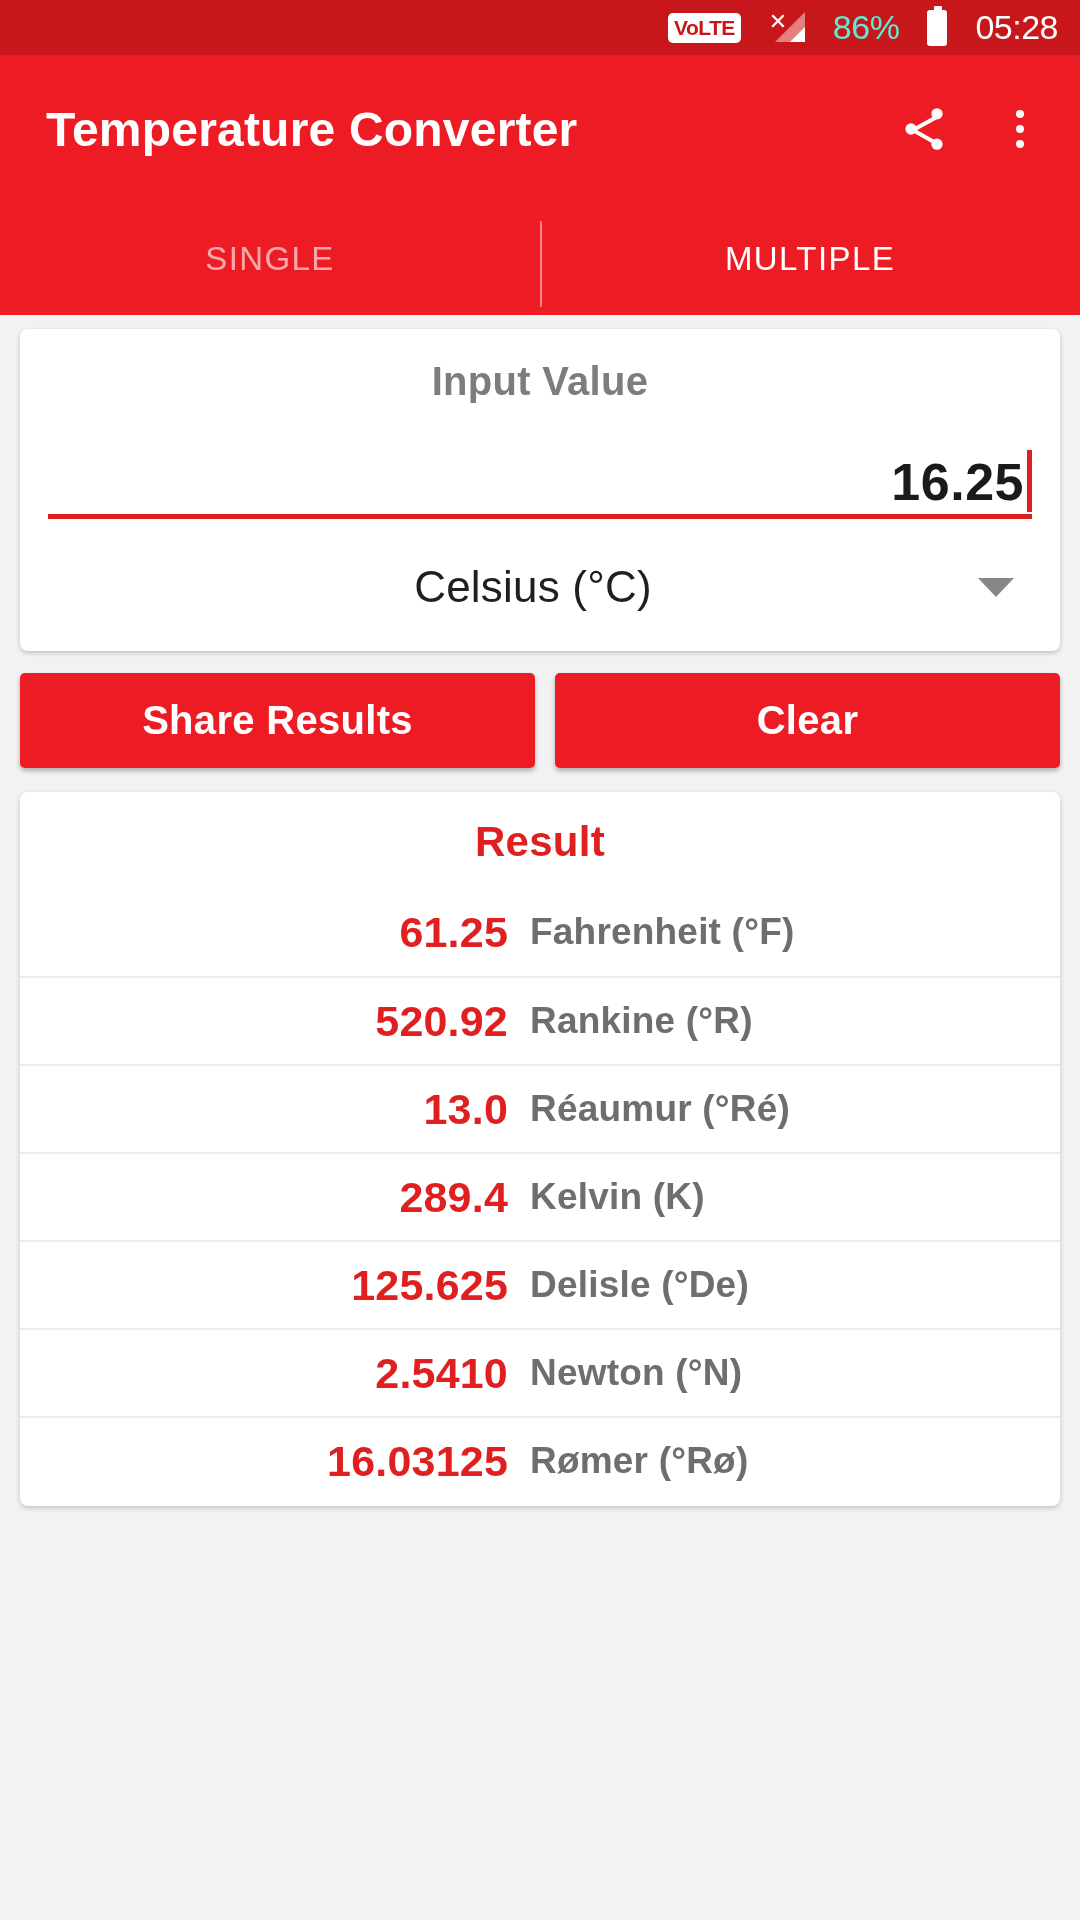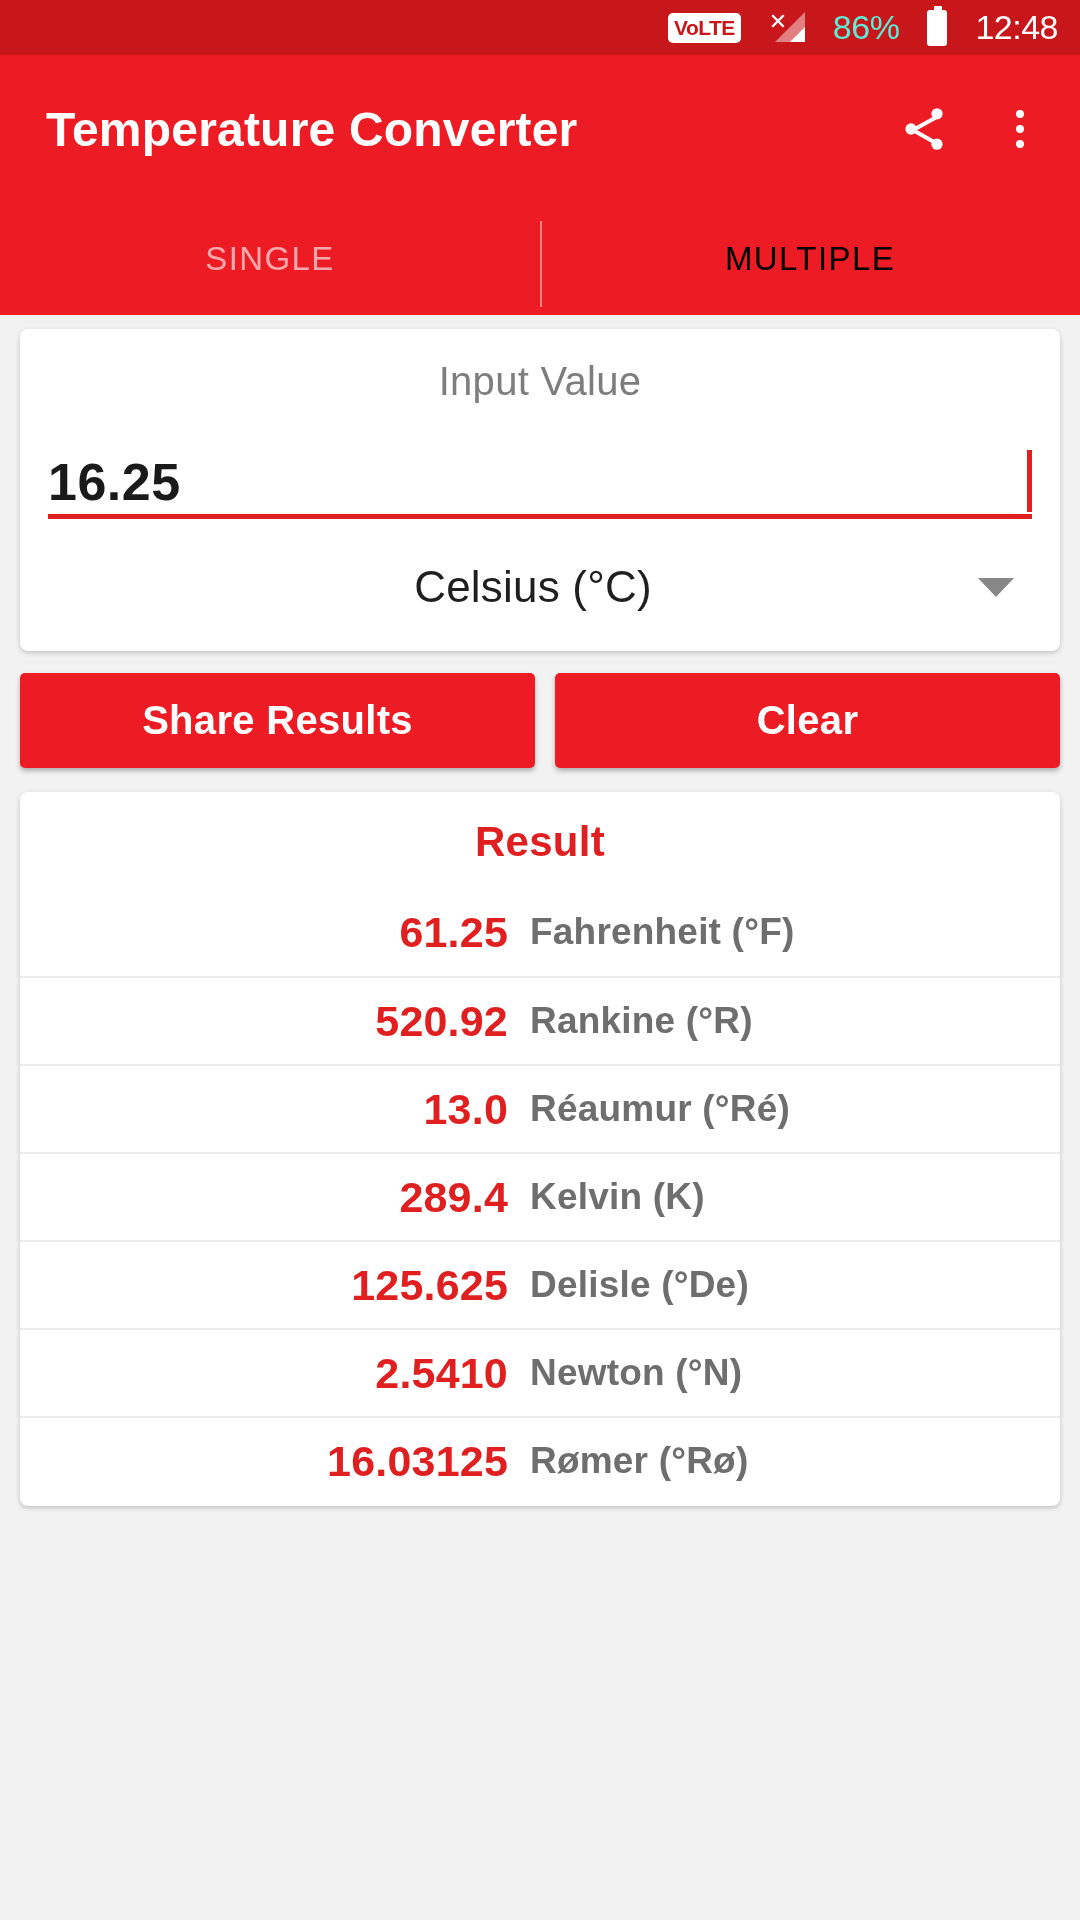--- a/index.html
+++ b/index.html
@@ -151,21 +151,21 @@
   }
   .tabs {
     display: flex;
     height: 112px;
     align-items: center;
     position: relative;
   }
   .tab {
     flex: 1;
     text-align: center;
-    color: #000000;
+    color: #ffffff;
     font-size: 33px;
     font-weight: 500;
     letter-spacing: 1.4px;
   }
   .tab.inactive { color: rgba(255,255,255,0.62); }
   .tab-divider {
     position: absolute;
     left: 50%;
     top: 18px;
     bottom: 8px;
@@ -186,34 +186,34 @@
   }
 
   .input-card {
     margin-top: 14px;
     padding: 30px 28px 22px 28px;
   }
   .input-label {
     text-align: center;
     color: #7d7d7d;
     font-size: 40px;
-    font-weight: normal;
+    font-weight: bold;
     letter-spacing: 0.3px;
   }
   .input-field-wrap {
     margin-top: 32px;
     border-bottom: 5px solid #e02020;
     padding-bottom: 6px;
     position: relative;
     height: 72px;
   }
   .input-value-row {
     display: flex;
     align-items: flex-end;
-    justify-content: space-between;
+    justify-content: flex-end;
     height: 100%;
   }
   .input-value {
     color: #1a1a1a;
     font-size: 52px;
     font-weight: bold;
     line-height: 1;
     letter-spacing: 0.5px;
   }
   .caret {
@@ -316,21 +316,21 @@
   <div class="volte-badge">
     <span>VoLTE</span>
   </div>
   <div class="signal-icon">
     <div class="tri"></div>
     <div class="tri2"></div>
     <div class="xmark">✕</div>
   </div>
   <div class="batt-pct">86%</div>
   <div class="batt-icon"></div>
-  <div class="clock">12:48</div>
+  <div class="clock">05:28</div>
 </div>
 
 <div class="appbar">
   <div class="appbar-top">
     <div class="app-title">Temperature Converter</div>
     <div class="appbar-actions">
       <div class="icon-btn">
         <svg width="52" height="52" viewBox="0 0 24 24" aria-hidden="true">
           <g fill="#ffffff">
             <circle cx="18" cy="5" r="2.6"></circle>

